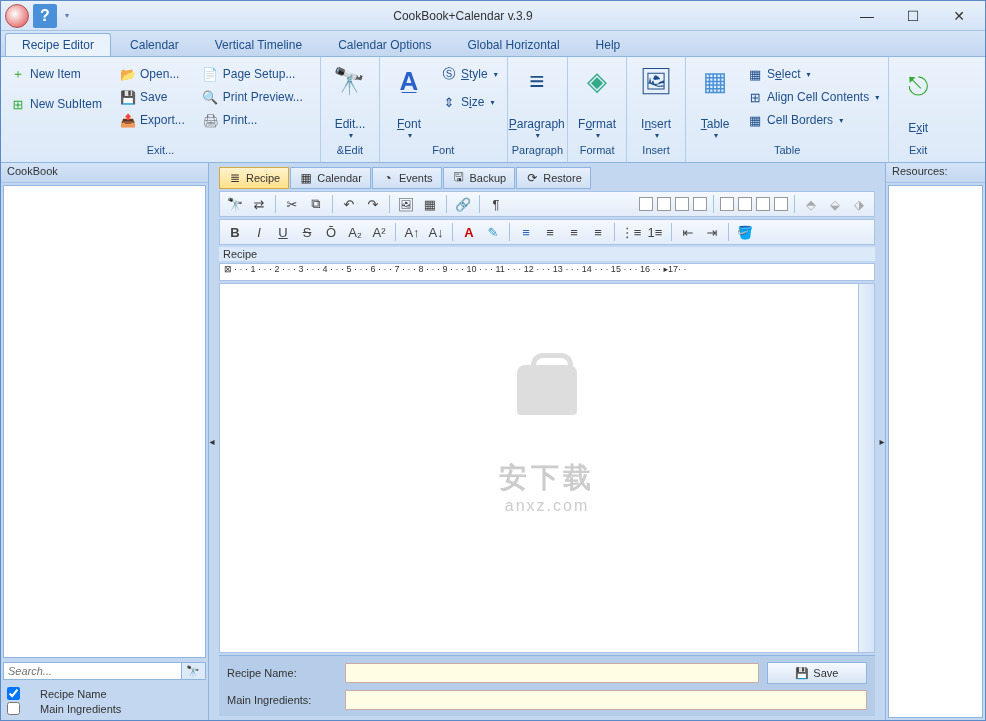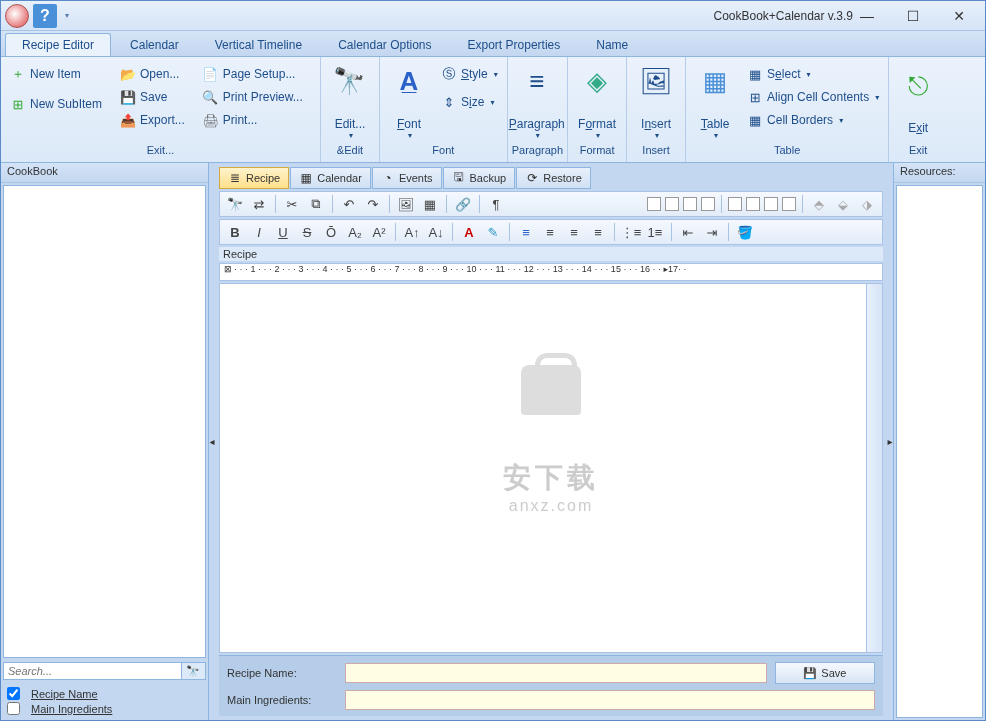--- a/index.html
+++ b/index.html
@@ -2,21 +2,21 @@
 <html><head>
 <meta charset="utf-8">
 <style>
 * { box-sizing: border-box; margin: 0; padding: 0; font-family: "Segoe UI", Tahoma, sans-serif; }
 body { background: #fff; width: 986px; height: 721px; overflow: hidden; border: 1px solid #5a8bc8; }
 .titlebar { height: 30px; background: linear-gradient(to bottom, #e8f0fb, #d5e4f7); display: flex; align-items: center; padding: 0 4px; border-bottom: 1px solid #a8c3e6; }
 .titlebar .qat { display: flex; align-items: center; gap: 4px; }
 .titlebar .appicon { width: 24px; height: 24px; background: radial-gradient(circle at 40% 40%, #fff, #d44); border-radius: 50%; border: 1px solid #a55; }
 .titlebar .helpicon { width: 24px; height: 24px; background: #4a90d9; color: #fff; display: flex; align-items: center; justify-content: center; font-weight: bold; border-radius: 2px; }
 .titlebar .qat-drop { width: 12px; height: 24px; display: flex; align-items: center; justify-content: center; color: #5a7bb0; font-size: 8px; }
-.titlebar .title { flex: 1; text-align: right; font-size: 12px; color: #333; }
+.titlebar .title { flex: 1; text-align: center; font-size: 12px; color: #333; }
 .titlebar .winbtns { display: flex; gap: 18px; padding-right: 8px; }
 .titlebar .winbtns span { width: 28px; text-align: center; font-size: 14px; color: #333; cursor: default; }
 .tabstrip { height: 26px; background: linear-gradient(to bottom, #d5e4f7, #c3d7f0); display: flex; align-items: flex-end; padding: 0 0 0 4px; gap: 2px; border-bottom: 1px solid #8eb5e0; }
 .tab { padding: 4px 16px 4px 16px; font-size: 12px; color: #1e4e8a; cursor: default; border: 1px solid transparent; border-bottom: none; }
 .tab.active { background: #eaf2fc; border-color: #8eb5e0; border-radius: 3px 3px 0 0; }
 .ribbon { height: 106px; background: linear-gradient(to bottom, #eaf2fc, #dce9f8); display: flex; border-bottom: 1px solid #8eb5e0; }
 .rgroup { border-right: 1px solid #b5cde8; display: flex; flex-direction: column; padding: 2px 4px 0 4px; }
 .rgroup .gbody { flex: 1; display: flex; align-items: flex-start; gap: 2px; padding-top: 4px; }
 .rgroup .glabel { height: 18px; text-align: center; font-size: 11px; color: #1e4e8a; padding-bottom: 2px; }
 .rbtn-small { display: flex; align-items: center; gap: 4px; padding: 2px 5px; font-size: 12px; color: #1e4e8a; cursor: default; height: 22px; white-space: nowrap; }
@@ -27,21 +27,21 @@
 .stackv { display: flex; flex-direction: column; gap: 1px; }
 .dd::after { content: "▾"; font-size: 8px; margin-left: 2px; color: #1e4e8a; }
 .workarea { display: flex; height: calc(721px - 30px - 26px - 106px - 2px); background: #c3d7f0; }
 .leftpanel { width: 208px; display: flex; flex-direction: column; border-right: 1px solid #8eb5e0; }
 .panel-title { height: 20px; background: linear-gradient(to bottom, #d5e4f7, #c3d7f0); font-size: 11px; color: #333; padding: 2px 6px; border-bottom: 1px solid #a8c3e6; }
 .tree { flex: 1; background: #fff; border: 1px solid #8eb5e0; margin: 2px; }
 .searchrow { display: flex; margin: 2px; border-radius: 8px; }
 .searchrow input { flex: 1; font-size: 11px; padding: 2px 4px; border: 1px solid #8eb5e0; font-style: italic; color: #888; }
 .searchrow .sbtn { width: 24px; background: #dce9f8; border: 1px solid #8eb5e0; border-left: none; display: flex; align-items: center; justify-content: center; font-size: 11px; }
 .checks { padding: 4px 6px; font-size: 11px; color: #333; }
-.checks label { display: flex; align-items: center; gap: 11px; padding: 1px 0; text-decoration: underline; }
+.checks label { display: flex; align-items: center; gap: 20px; padding: 1px 0; }
 .splitter { width: 6px; background: #c3d7f0; display: flex; align-items: center; justify-content: center; color: #333; font-size: 10px; cursor: col-resize; }
 .centerpanel { flex: 1; display: flex; flex-direction: column; padding: 4px; gap: 2px; }
 .doctabs { height: 22px; display: flex; gap: 1px; background: #c3d7f0; }
 .doctab { display: flex; align-items: center; gap: 4px; padding: 2px 8px; font-size: 11px; color: #333; background: linear-gradient(to bottom, #e8f0fb, #d0e0f3); border: 1px solid #8eb5e0; cursor: default; }
 .doctab.active { background: linear-gradient(to bottom, #fff3cc, #ffe08a); border-color: #d4a840; }
 .doctab .ic { width: 14px; height: 14px; display: inline-flex; align-items: center; justify-content: center; font-size: 12px; }
 .toolbar { background: linear-gradient(to bottom, #f5f9fe, #e2ecf8); border: 1px solid #a8c3e6; padding: 2px 4px; display: flex; align-items: center; gap: 2px; flex-wrap: nowrap; }
 .tb-btn { width: 22px; height: 20px; display: inline-flex; align-items: center; justify-content: center; font-size: 13px; color: #444; cursor: default; }
 .tb-sep { width: 1px; height: 18px; background: #a8c3e6; margin: 0 3px; }
 .tb-wide { width: 14px; height: 14px; border: 1px solid #999; background: #fff; margin: 0 1px; }
@@ -52,21 +52,21 @@
 .editor .page { flex: 1; }
 .editor .vscroll { width: 16px; background: linear-gradient(to right, #e8f0fb, #d5e4f7); border-left: 1px solid #a8c3e6; }
 .watermark { position: absolute; left: 50%; top: 22%; transform: translate(-50%, 0); text-align: center; color: #ccc; pointer-events: none; }
 .watermark .bag { width: 60px; height: 50px; background: #ddd; border-radius: 8px 8px 4px 4px; margin: 0 auto 4px; position: relative; }
 .watermark .bag::before { content: ""; position: absolute; top: -12px; left: 14px; width: 32px; height: 18px; border: 5px solid #ddd; border-bottom: none; border-radius: 12px 12px 0 0; }
 .watermark .ch { font-size: 28px; font-weight: bold; letter-spacing: 4px; margin-top: 44px; }
 .watermark .url { font-size: 16px; letter-spacing: 2px; }
 .bottomform { background: #b5cde8; padding: 6px 8px; display: grid; grid-template-columns: 110px 1fr 100px; gap: 6px 8px; align-items: center; font-size: 11px; color: #333; border-top: 1px solid #8eb5e0; }
 .bottomform .field { background: #fffde4; border: 1px solid #caa; height: 20px; }
 .bottomform .savebtn { background: linear-gradient(to bottom, #f5f9fe, #d8e5f5); border: 1px solid #8eb5e0; height: 22px; display: flex; align-items: center; justify-content: center; gap: 4px; font-size: 11px; }
-.rightpanel { width: 92px; display: flex; flex-direction: column; border-left: 1px solid #8eb5e0; }
+.rightpanel { width: 100px; display: flex; flex-direction: column; border-left: 1px solid #8eb5e0; }
 u.acc { text-decoration: underline; }
 .icon-folder { color: #e8b04a; }
 .icon-save { color: #4a6fa8; }
 .icon-export { color: #4a6fa8; }
 .icon-print { color: #666; }
 </style>
 </head>
 <body>
 
 <div class="titlebar">
@@ -81,22 +81,22 @@
     <span>☐</span>
     <span>✕</span>
   </div>
 </div>
 
 <div class="tabstrip">
   <div class="tab active">Recipe Editor</div>
   <div class="tab">Calendar</div>
   <div class="tab">Vertical Timeline</div>
   <div class="tab">Calendar Options</div>
-  <div class="tab">Export Properties</div>
-  <div class="tab">Name</div>
+  <div class="tab">Global Horizontal</div>
+  <div class="tab">Help</div>
 </div>
 
 <div class="ribbon">
 
   <div class="rgroup" style="min-width:320px">
     <div class="gbody">
       <div class="stackv">
         <div class="rbtn-small">
             <span class="ic" style="color:#3a3">＋</span>
             <span>New Item</span>

